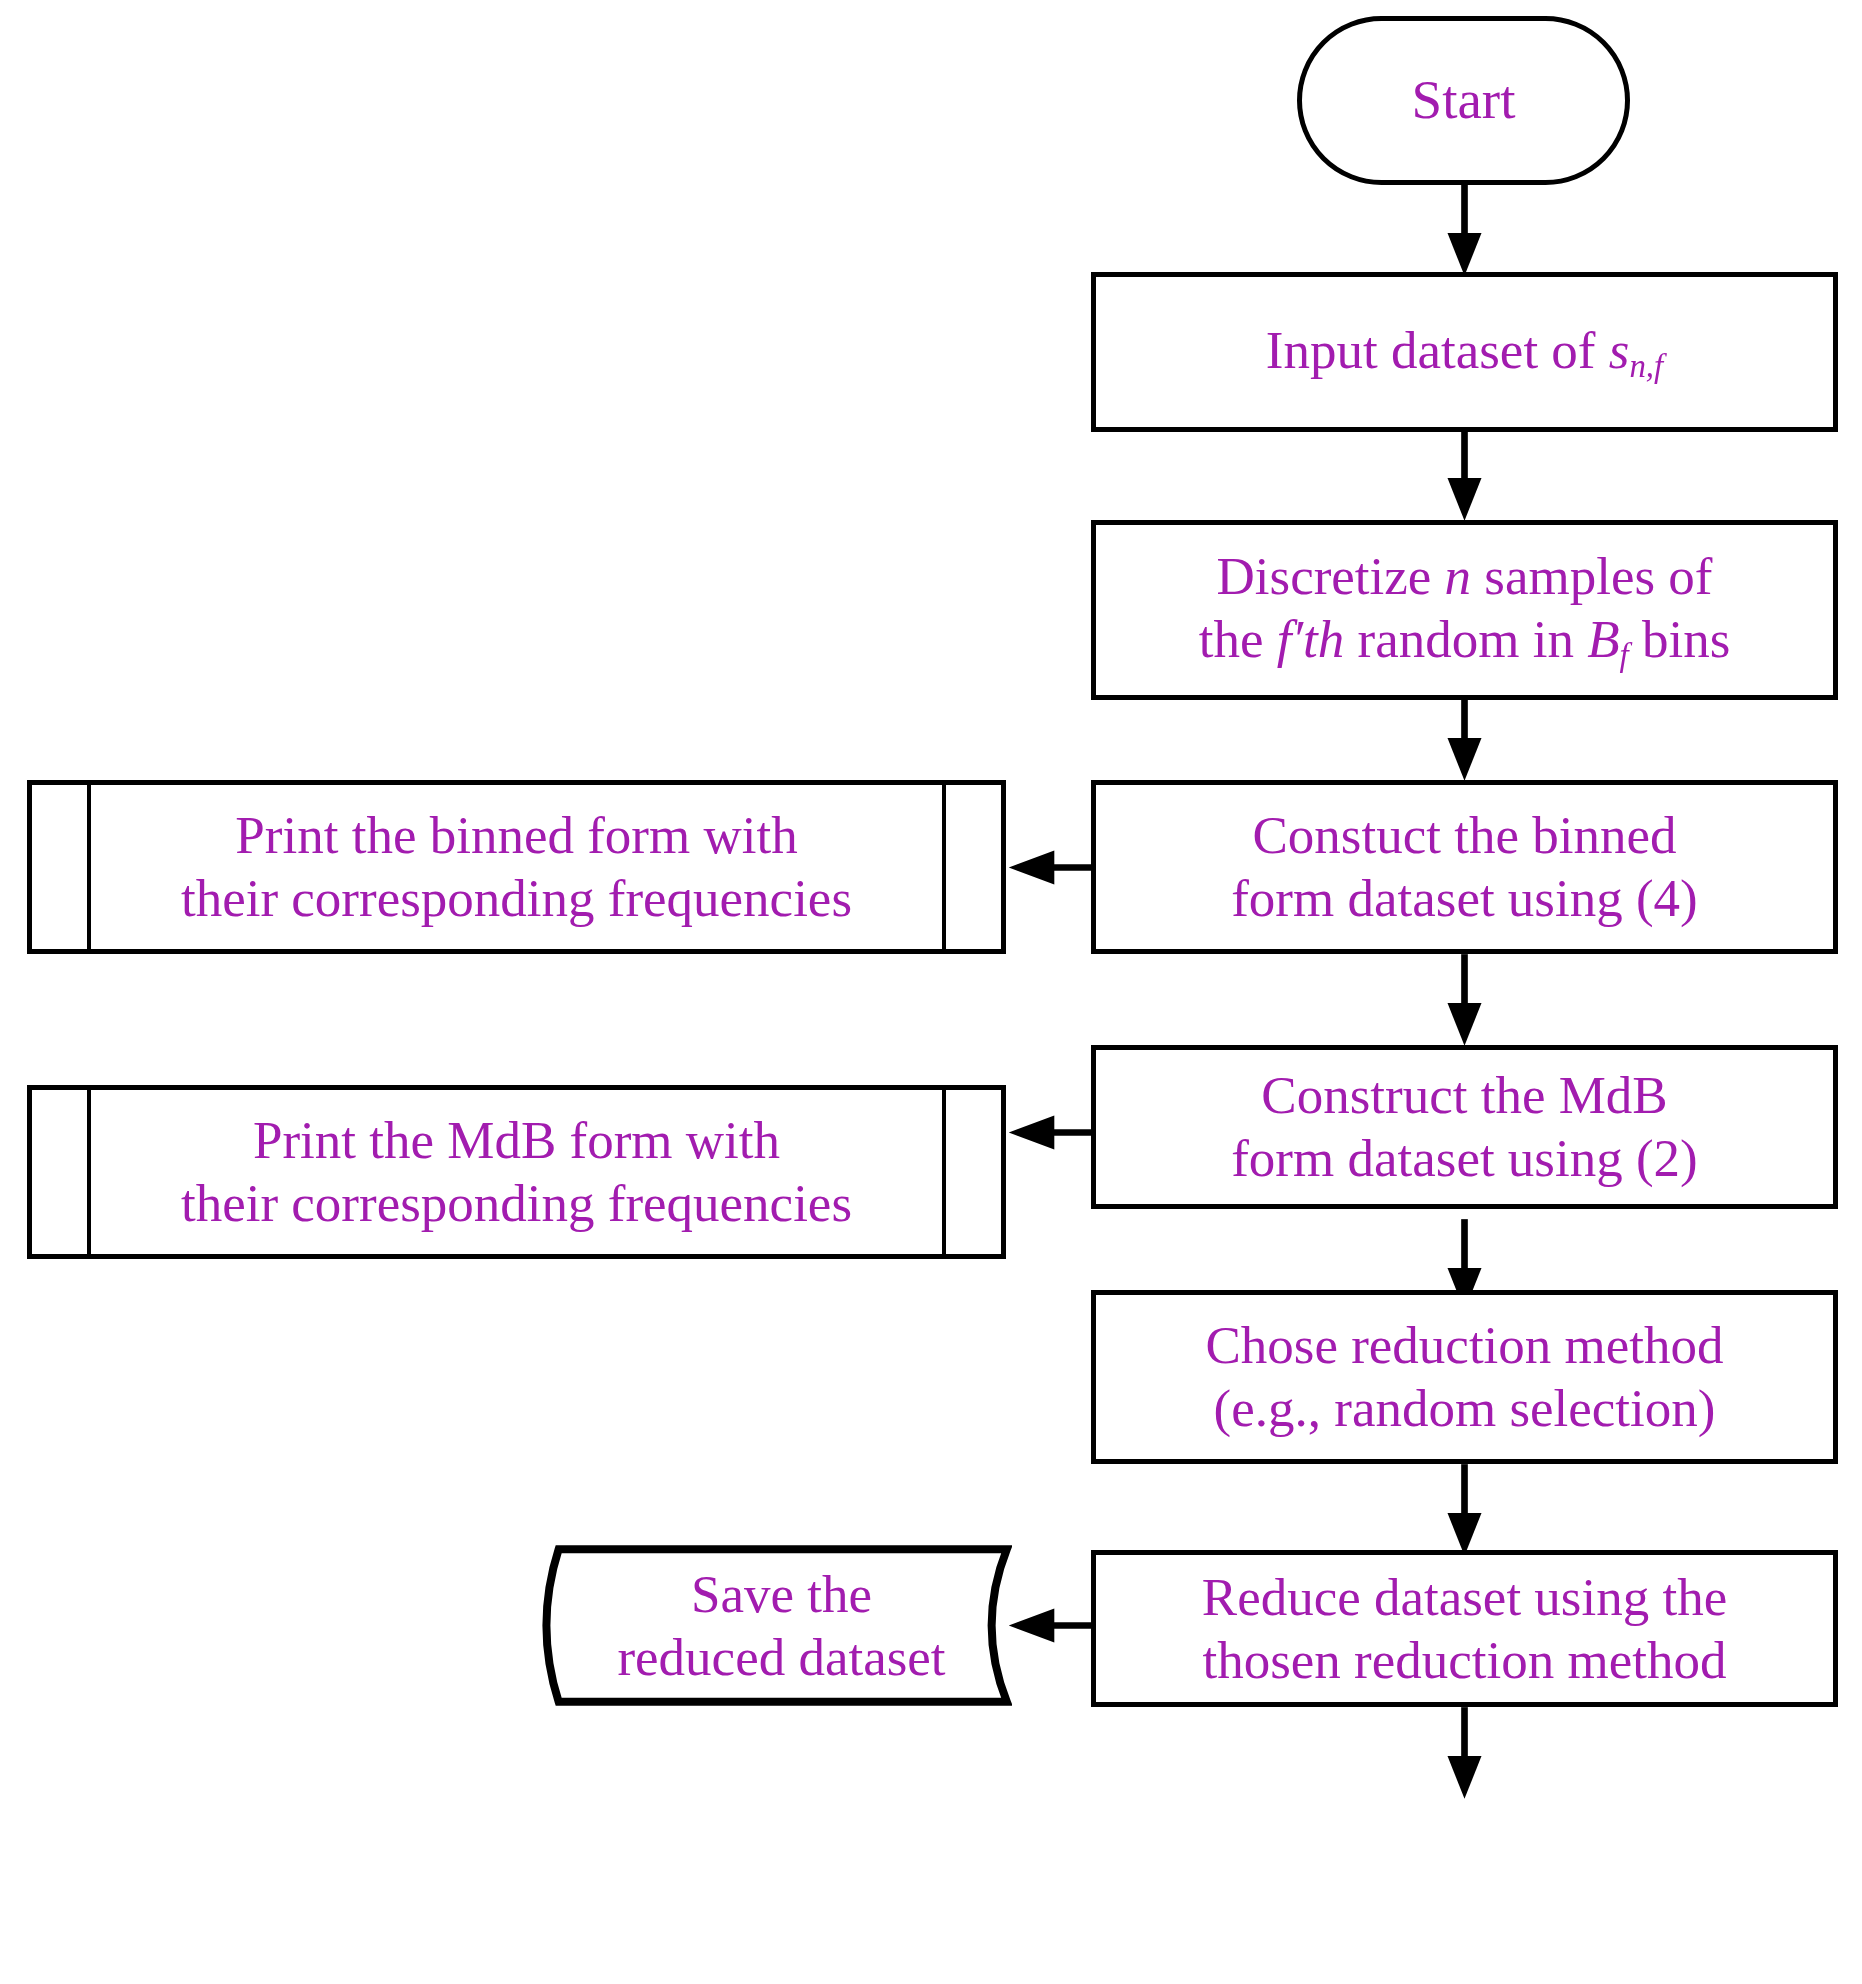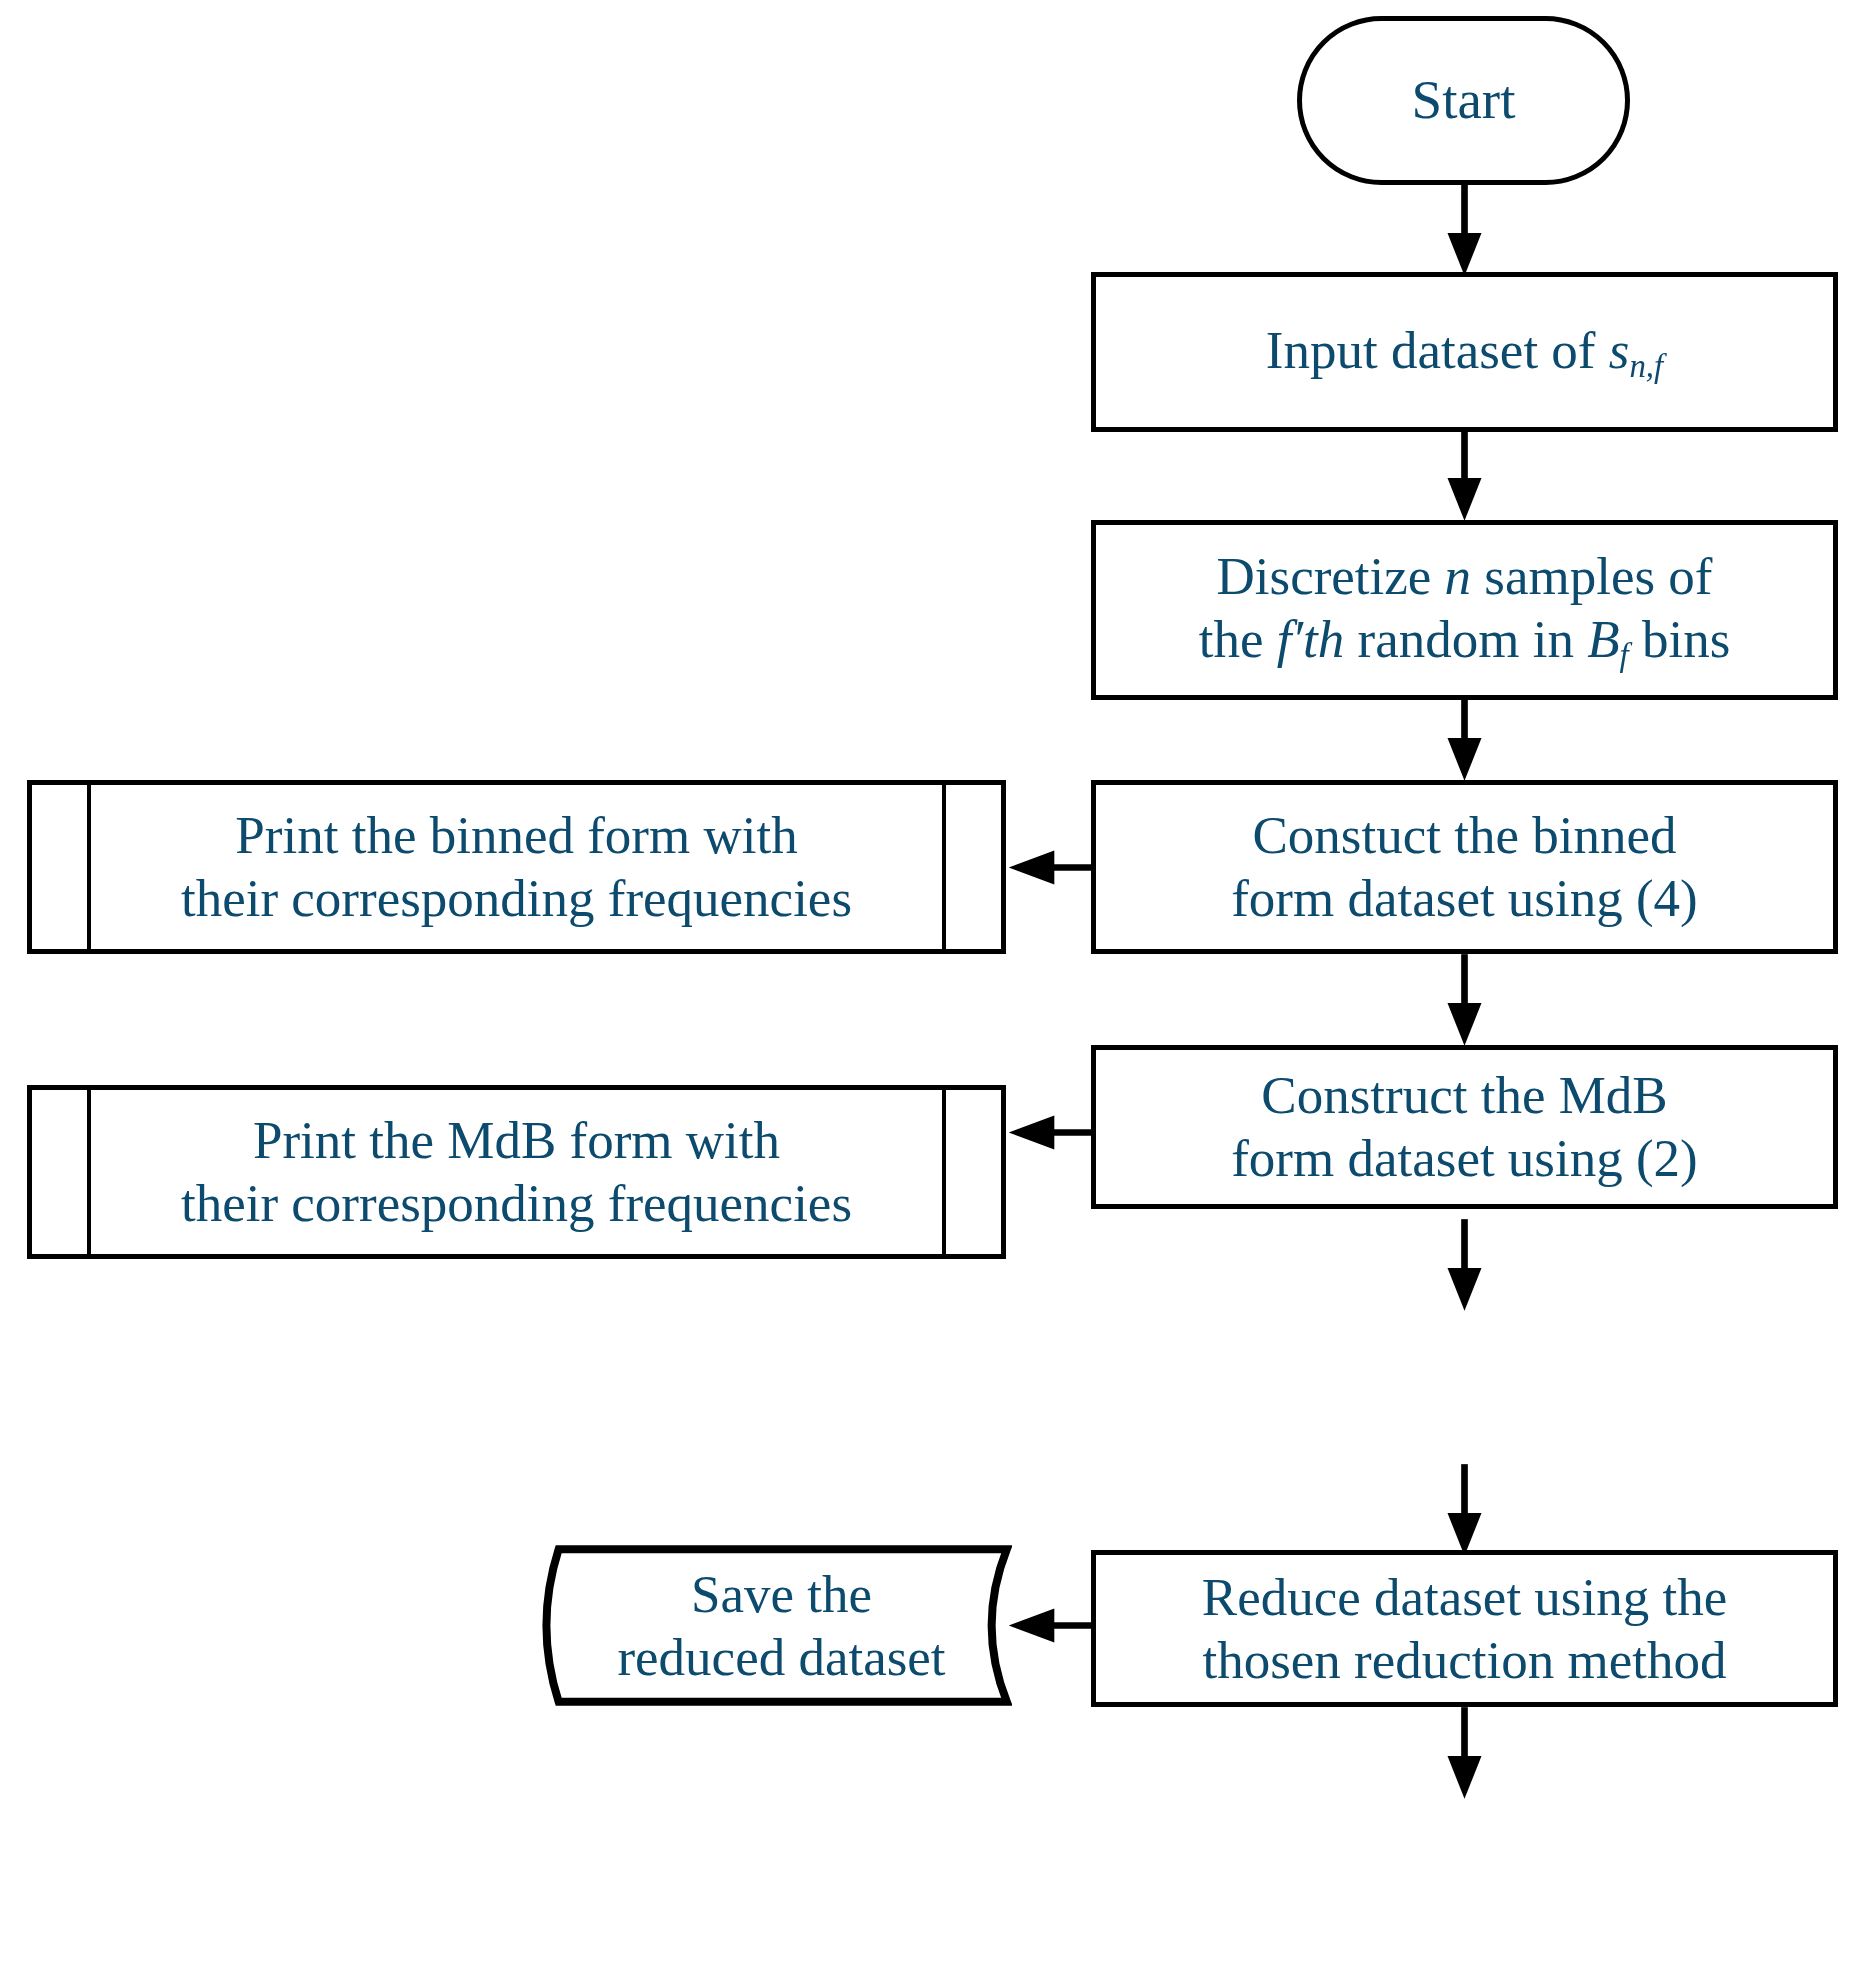--- a/index.html
+++ b/index.html
@@ -18,21 +18,21 @@
     overflow: hidden;
   }
   .node {
     position: absolute;
     box-sizing: border-box;
     display: flex;
     align-items: center;
     justify-content: center;
     text-align: center;
     line-height: 1.18;
-    color: #0c4a6e;
+    color: #a21caf;
   }
   .node .txt {
     display: block;
     padding: 0 10.4px;
     white-space: pre-line;
   }
 
   
   .terminal {
     border: 5.2px solid #000;
@@ -186,20 +186,24 @@
   <div class="node process" style="left:1091px; top:1045px; width:747px; height:164px;">
     <span class="txt">Construct the MdB
 form dataset using (2)</span>
   </div>
 
   <div class="node predef" style="left:27px; top:1045px; width:979px; height:174px;margin-top:40px;">
     <span class="txt">Print the MdB form with
 their corresponding frequencies</span>
   </div>
 
+  <div class="node process" style="left:1091px; top:1290px; width:747px; height:174px;">
+    <span class="txt">Chose reduction method
+(e.g., random selection)</span>
+  </div>
 
   <div class="node process" style="left:1091px; top:1550px; width:747px; height:157px;">
     <span class="txt">Reduce dataset using the
 thosen reduction method</span>
   </div>
 
   <div class="node stored" style="left:529px; top:1544px; width:483px; height:163px;">
     <svg viewBox="0 0 652 220" preserveAspectRatio="none">
       <path d="M 40 7 L 645 7 Q 604 110 645 213 L 40 213 Q 7 110 40 7 Z" fill="#ffffff" stroke="#000000" stroke-width="8" vector-effect="non-scaling-stroke"></path>
     </svg>

